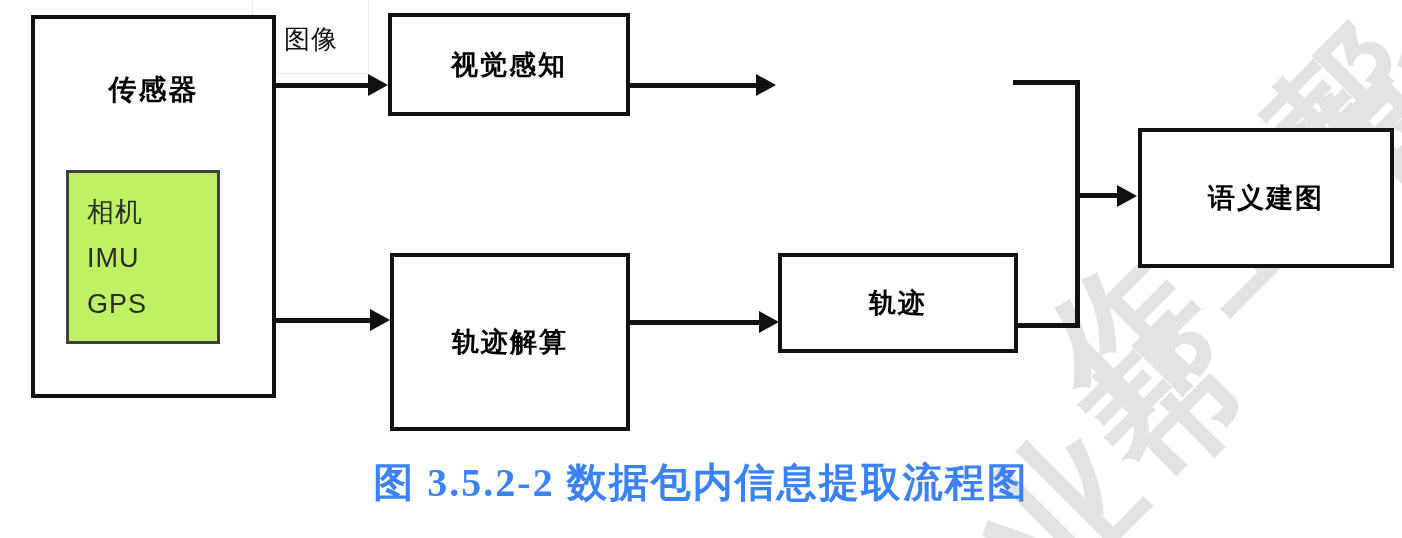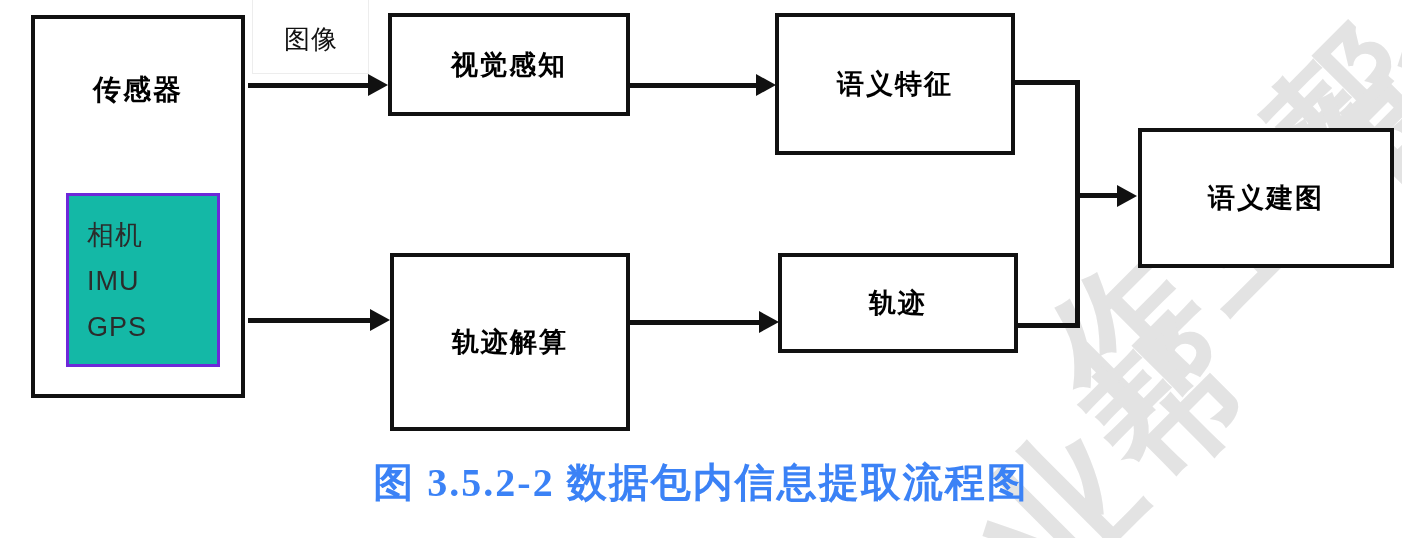--- a/index.html
+++ b/index.html
@@ -58,33 +58,33 @@
     color: #000000;
     font-weight: 700;
     font-size: 27px;
     letter-spacing: 2px;
     white-space: nowrap;
   }
 
   
   #node-sensor {
     left: 31px; top: 15px;
-    width: 214px; height: 383px;
+    width: 245px; height: 383px;
   }
   #sensor-title {
     top: 52px;
     font-size: 28px;
   }
   #node-sensor-inner {
     position: absolute;
     box-sizing: border-box;
-    left: 31px; top: 174px;
+    left: 31px; top: 151px;
     width: 154px; height: 174px;
-    border: 3px solid #6d28d9;
-    background: #14b8a6;
+    border: 3px solid #404040;
+    background: #bef264;
   }
   #sensor-list {
     position: absolute;
     left: 18px; top: 16px;
     color: #2b2b2b;
     font-size: 27px;
     font-weight: 400;
     line-height: 46px;
     letter-spacing: 1px;
   }
@@ -177,23 +177,20 @@
   <div class="hline" style="left:248px; top:83px; width:124px;"></div>
   <div class="arrowhead" style="left:368px; top:74px;"></div>
 
   <div class="node" id="node-visual">
     <div class="node-label centered">视觉感知</div>
   </div>
 
   <div class="hline" style="left:630px; top:83px; width:130px;"></div>
   <div class="arrowhead" style="left:756px; top:74px;"></div>
 
-  <div class="node" id="node-semfeat">
-    <div class="node-label centered">语义特征</div>
-  </div>
 
   <div class="hline" style="left:1013px; top:80px; width:67px;"></div>
   <div class="vline" style="left:1075px; top:80px; height:248px;"></div>
 
   <div class="hline" style="left:1075px; top:193px; width:46px;"></div>
   <div class="arrowhead" style="left:1117px; top:185px;"></div>
 
   <div class="node" id="node-semmap">
     <div class="node-label centered">语义建图</div>
   </div>

